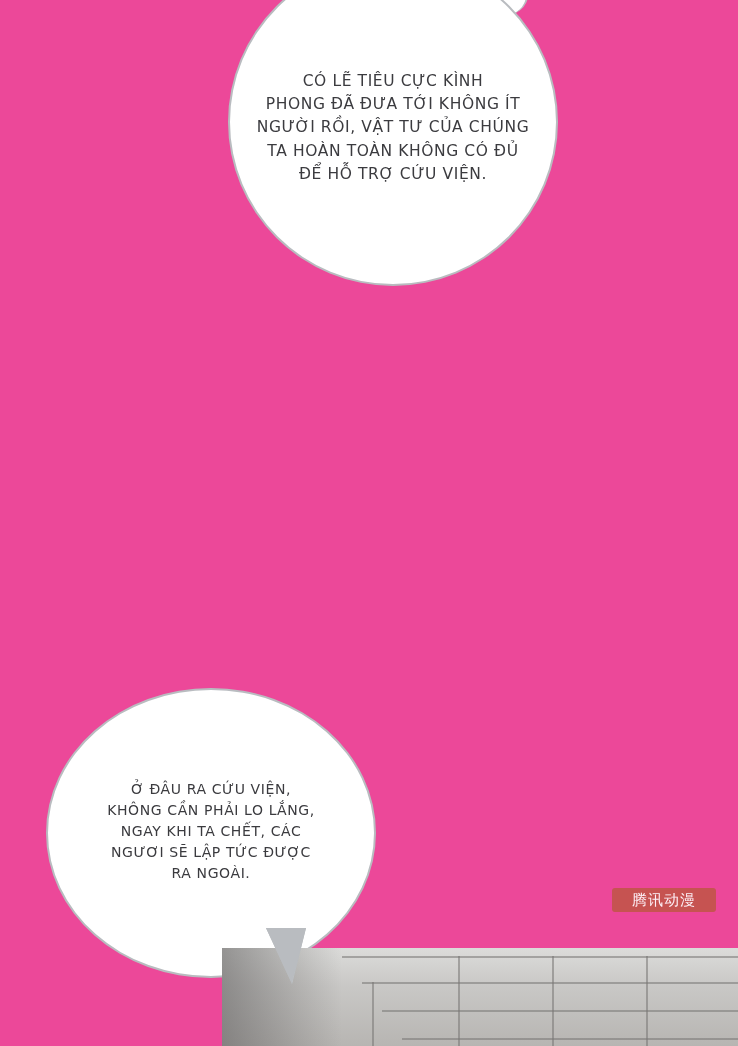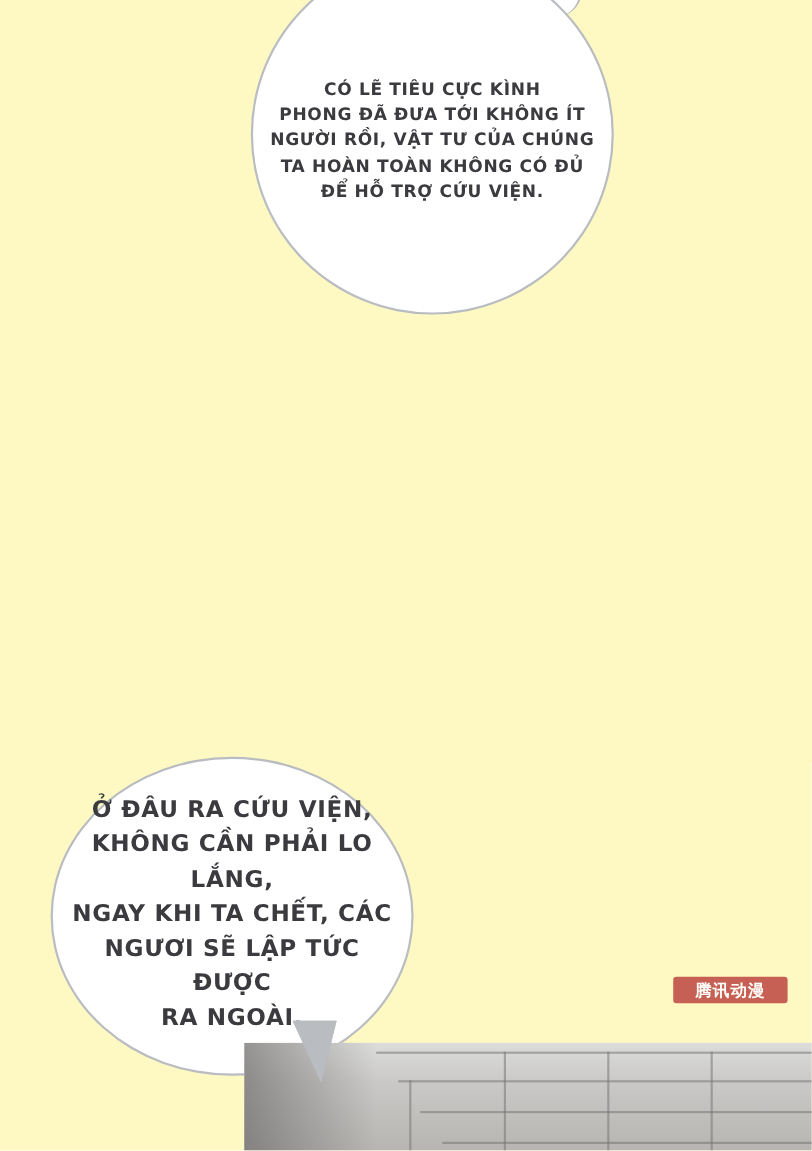--- a/index.html
+++ b/index.html
@@ -11,22 +11,21 @@
     width: 738px;
     height: 1046px;
     position: relative;
     overflow: hidden;
     font-family: "DejaVu Sans", sans-serif;
   }
 
   .page {
     position: absolute;
     inset: 0;
-    background: #fef9c3;
-    font-weight: bold;
+    background: #ec4899;
   }
 
   
   .bubble {
     position: absolute;
     box-sizing: border-box;
     background: #ffffff;
     border: 2px solid #b9bcc0;
     border-radius: 50%;
     display: flex;
@@ -71,21 +70,21 @@
   }
 
   
   #bubble-bottom {
     left: 46px;
     top: 688px;
     width: 330px;
     height: 290px;
   }
   #bubble-bottom .txt {
-    font-size: 21px;
+    font-size: 14px;
     margin-top: -4px;
   }
 
   
   #bubble-tail {
     position: absolute;
     left: 268px;
     top: 930px;
     width: 0;
     height: 0;

